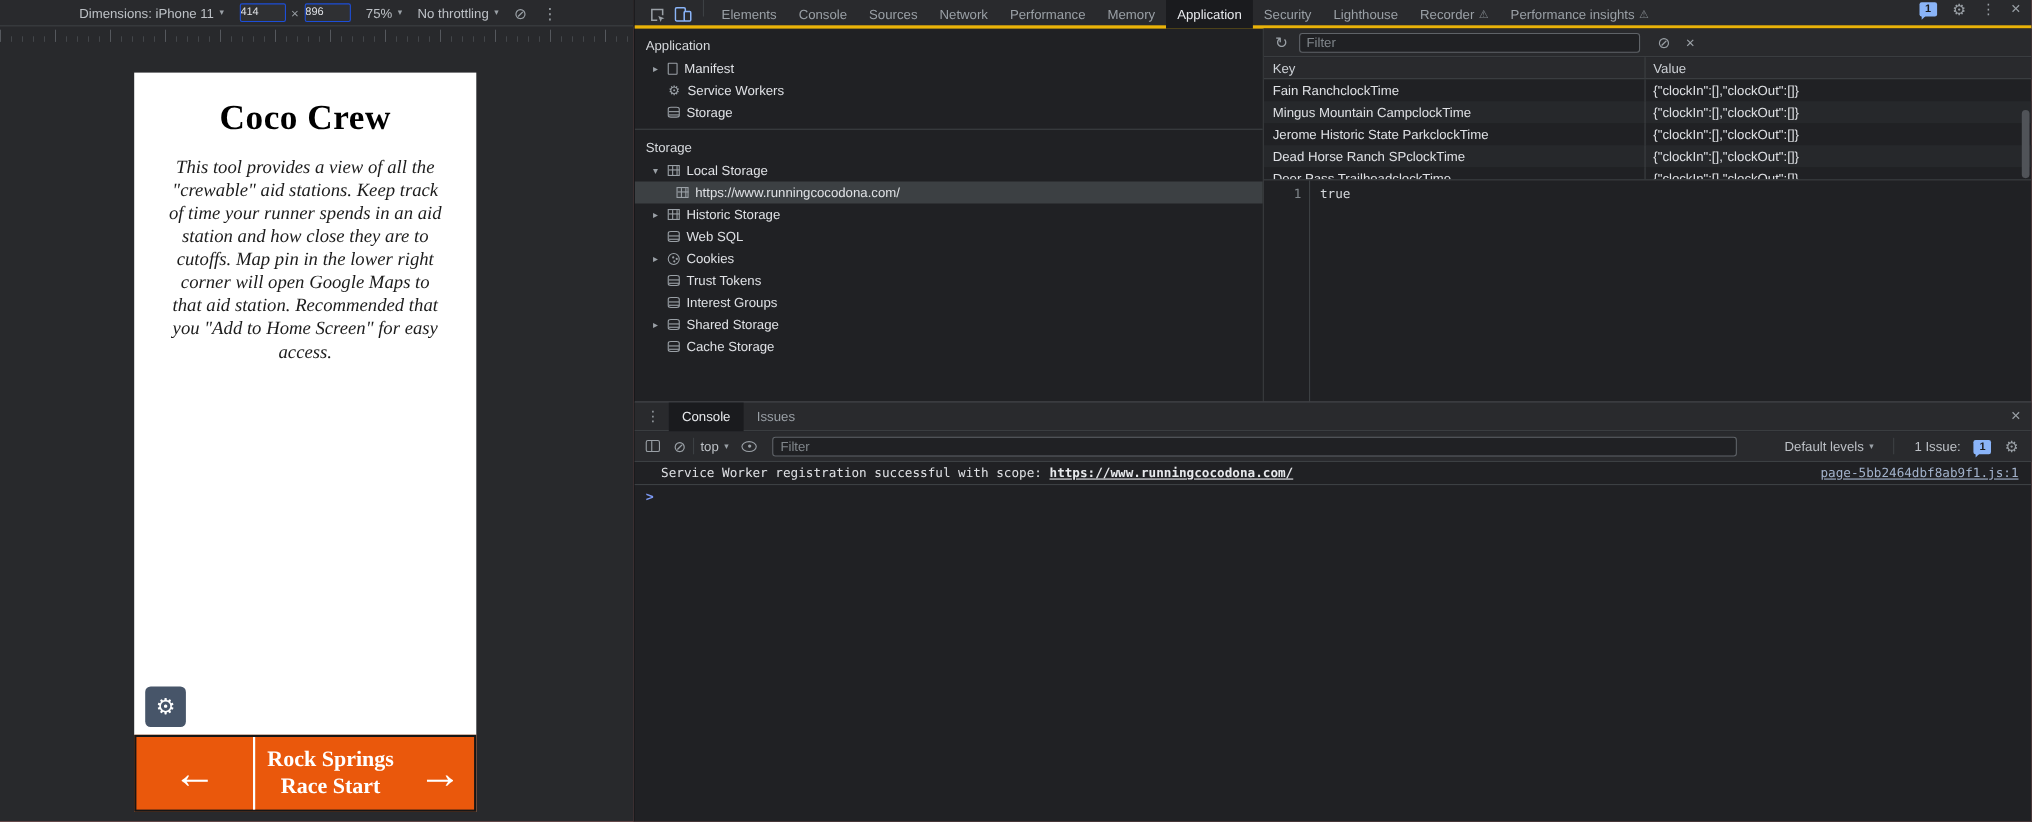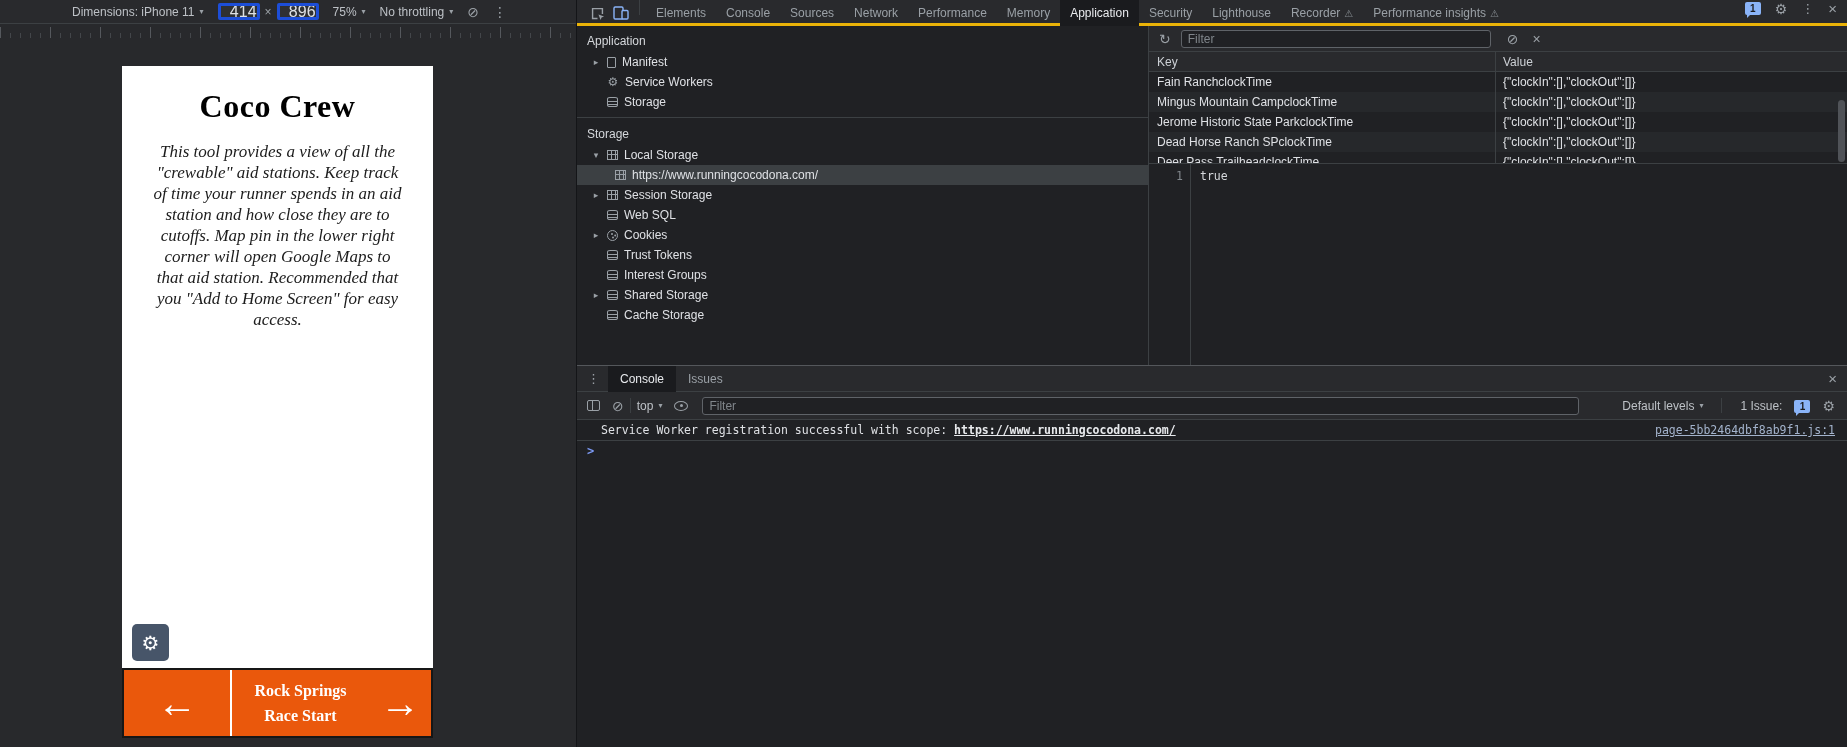--- a/index.html
+++ b/index.html
@@ -7,42 +7,42 @@
   #root{position:relative;width:1847px;height:747px;background:#fca5a5;overflow:hidden;
         font-family:"Liberation Sans","DejaVu Sans",sans-serif;color:#dfe1e5;font-size:12px}
 
   
   .device-pane{position:absolute;left:0;top:0;width:576px;height:747px;background:#28292c}
   .device-toolbar{position:absolute;left:0;top:0;width:576px;height:24px;background:#292a2d;
         border-bottom:1px solid #3c4043;display:flex;align-items:center;gap:14px;
         padding-left:72px;color:#bdc1c6;white-space:nowrap}
   .dd{display:flex;align-items:center;gap:5px;cursor:default}
   .caret{font-size:8px;color:#9aa0a6;line-height:1}
-  .num-input{width:42px;height:17px;background:#2f3033;border:3px solid #1d4ed8;border-radius:2px;
-        color:#dfe1e5;font-size:16px;text-align:right;font-family:inherit}
+  .num-input{width:42px;height:17px;background:#2f3033;border:1px solid #1d4ed8;border-radius:2px;
+        color:#dfe1e5;font-size:10px;text-align:left;font-family:inherit}
   .x-sep{color:#9aa0a6}
   .tb-icon{color:#9aa0a6;font-size:14px;line-height:1}
   .ruler{position:absolute;left:0;top:25px;width:576px;height:13px;
         background-image:repeating-linear-gradient(90deg,#55585d 0 1px,transparent 1px 50px),
                          repeating-linear-gradient(90deg,#43464a 0 1px,transparent 1px 10px);
         background-size:100% 11px,100% 5px;background-position:0 2px,0 8px;background-repeat:no-repeat}
 
   .phone{position:absolute;left:122px;top:66px;width:311px;height:672px;background:#fff;color:#151515}
   .phone-title{margin-top:22px;text-align:center;font-family:"Liberation Serif","DejaVu Serif",serif;
         font-weight:700;font-size:32px;letter-spacing:.5px;color:#000}
   .phone-intro{margin:16px auto 0;width:250px;text-align:center;font-family:"Liberation Serif","DejaVu Serif",serif;
         font-style:italic;font-size:17px;line-height:21px;color:#1c1c1c}
   .settings-fab{position:absolute;left:10px;top:558px;width:37px;height:37px;background:#475569;
         border-radius:5px;display:flex;align-items:center;justify-content:center;color:#fff;font-size:20px;cursor:pointer}
   .phone-footer{position:absolute;left:0;bottom:0;width:100%;height:70px;background:#ea580c;
         border:2px solid #161616;display:flex;align-items:stretch;color:#fff}
   .footer-back{width:108px;display:flex;align-items:center;justify-content:center;
         border-right:2px solid #fff;font-size:40px;cursor:pointer}
   .footer-center{flex:1;display:flex;flex-direction:column;align-items:center;justify-content:center;
-        font-family:"Liberation Serif","DejaVu Serif",serif;font-weight:700;font-size:16px;line-height:25px}
+        font-family:"Liberation Serif","DejaVu Serif",serif;font-weight:700;font-size:20px;line-height:25px}
   .footer-next{width:62px;display:flex;align-items:center;justify-content:center;font-size:40px;cursor:pointer}
 
   
   .devtools{position:absolute;left:576px;top:0;width:1271px;height:747px;background:#202124;border-left:1px solid #141518}
   .main-tabbar{position:absolute;left:0;top:0;width:100%;height:26px;background:#292a2d;
         border-bottom:3px solid #eab308;display:flex;align-items:flex-start;padding-left:8px;color:#9aa0a6}
   .tbtn{display:flex;align-items:center;justify-content:center;width:24px;height:26px;cursor:pointer}
   .vsep{width:1px;height:15px;background:#3c4043;margin:0 6px;flex:none}
   .tab{display:flex;align-items:center;gap:4px;padding:0 10px;height:26px;color:#9aa0a6;cursor:pointer;white-space:nowrap}
   .tab.active{background:#1a1b1e;color:#e8eaed}
@@ -270,21 +270,21 @@
           <span class="tree-icon grid-ic"></span>
           <span>Local Storage</span>
         </div>
         <div class="trow child selected">
           <span class="tree-icon grid-ic"></span>
           <span>https://www.runningcocodona.com/</span>
         </div>
         <div class="trow">
           <span class="arrow">▸</span>
           <span class="tree-icon grid-ic"></span>
-          <span>Session Storage</span>
+          <span>Historic Storage</span>
         </div>
         <div class="trow">
           <span class="arrow"></span>
           <span class="tree-icon db-icon"></span>
           <span>Web SQL</span>
         </div>
         <div class="trow">
           <span class="arrow">▸</span>
           <span class="tree-icon cookie-ic"></span>
           <span>Cookies</span>

